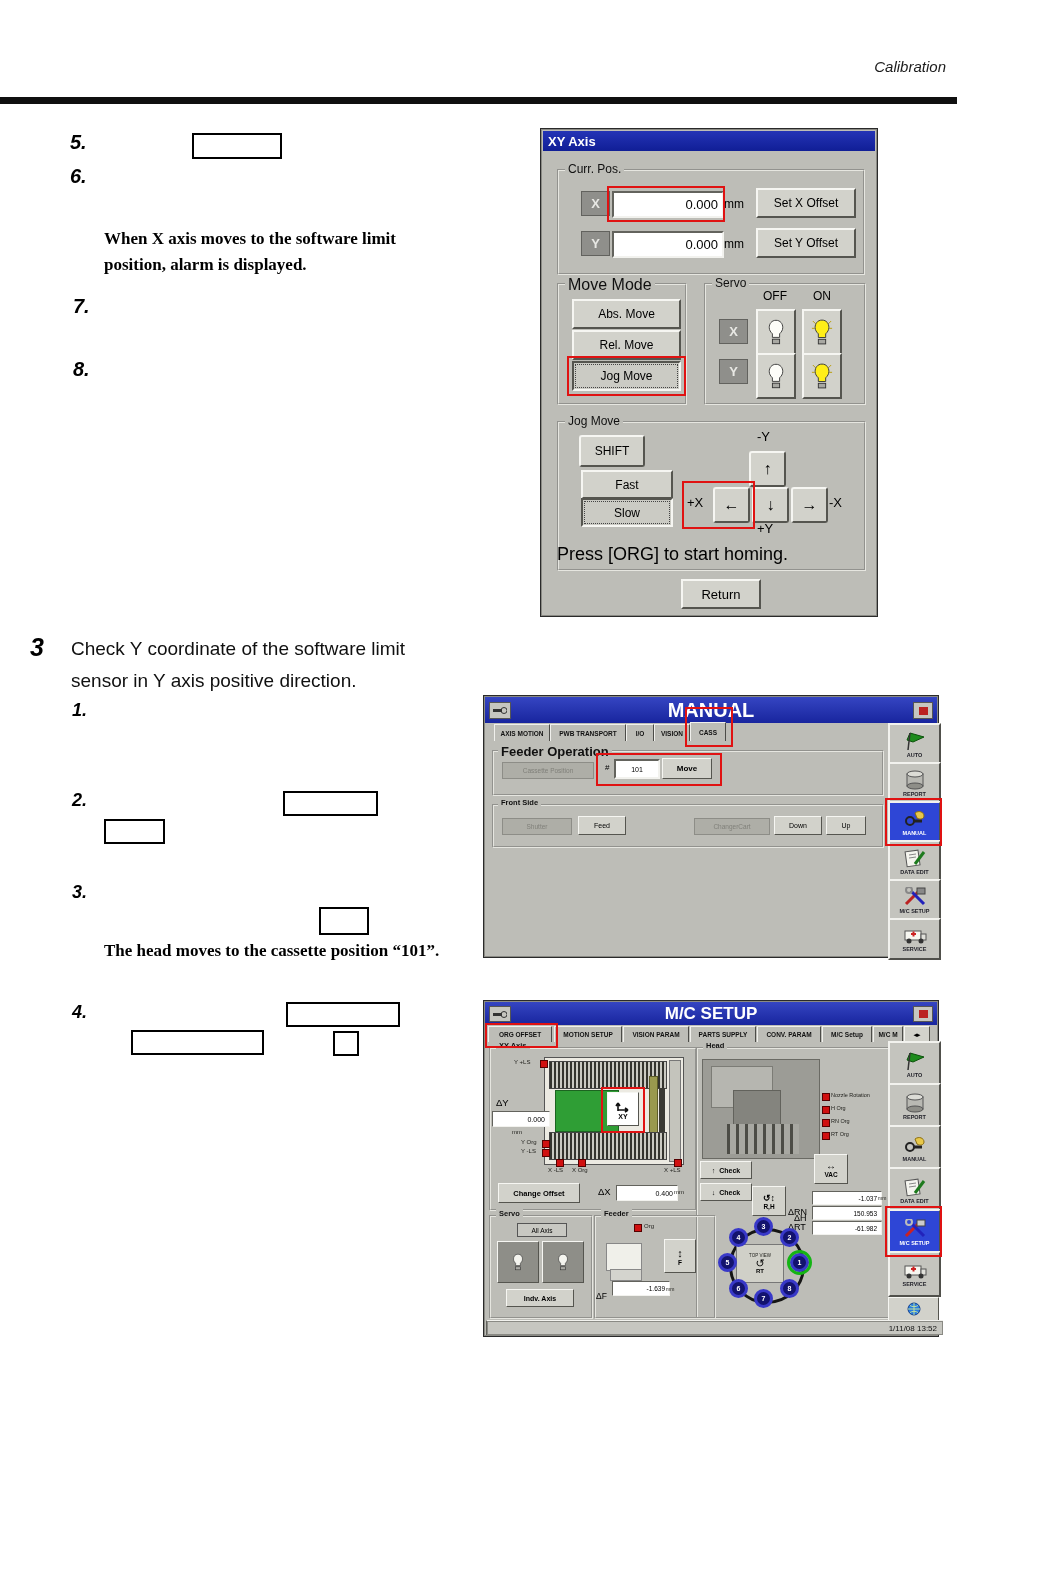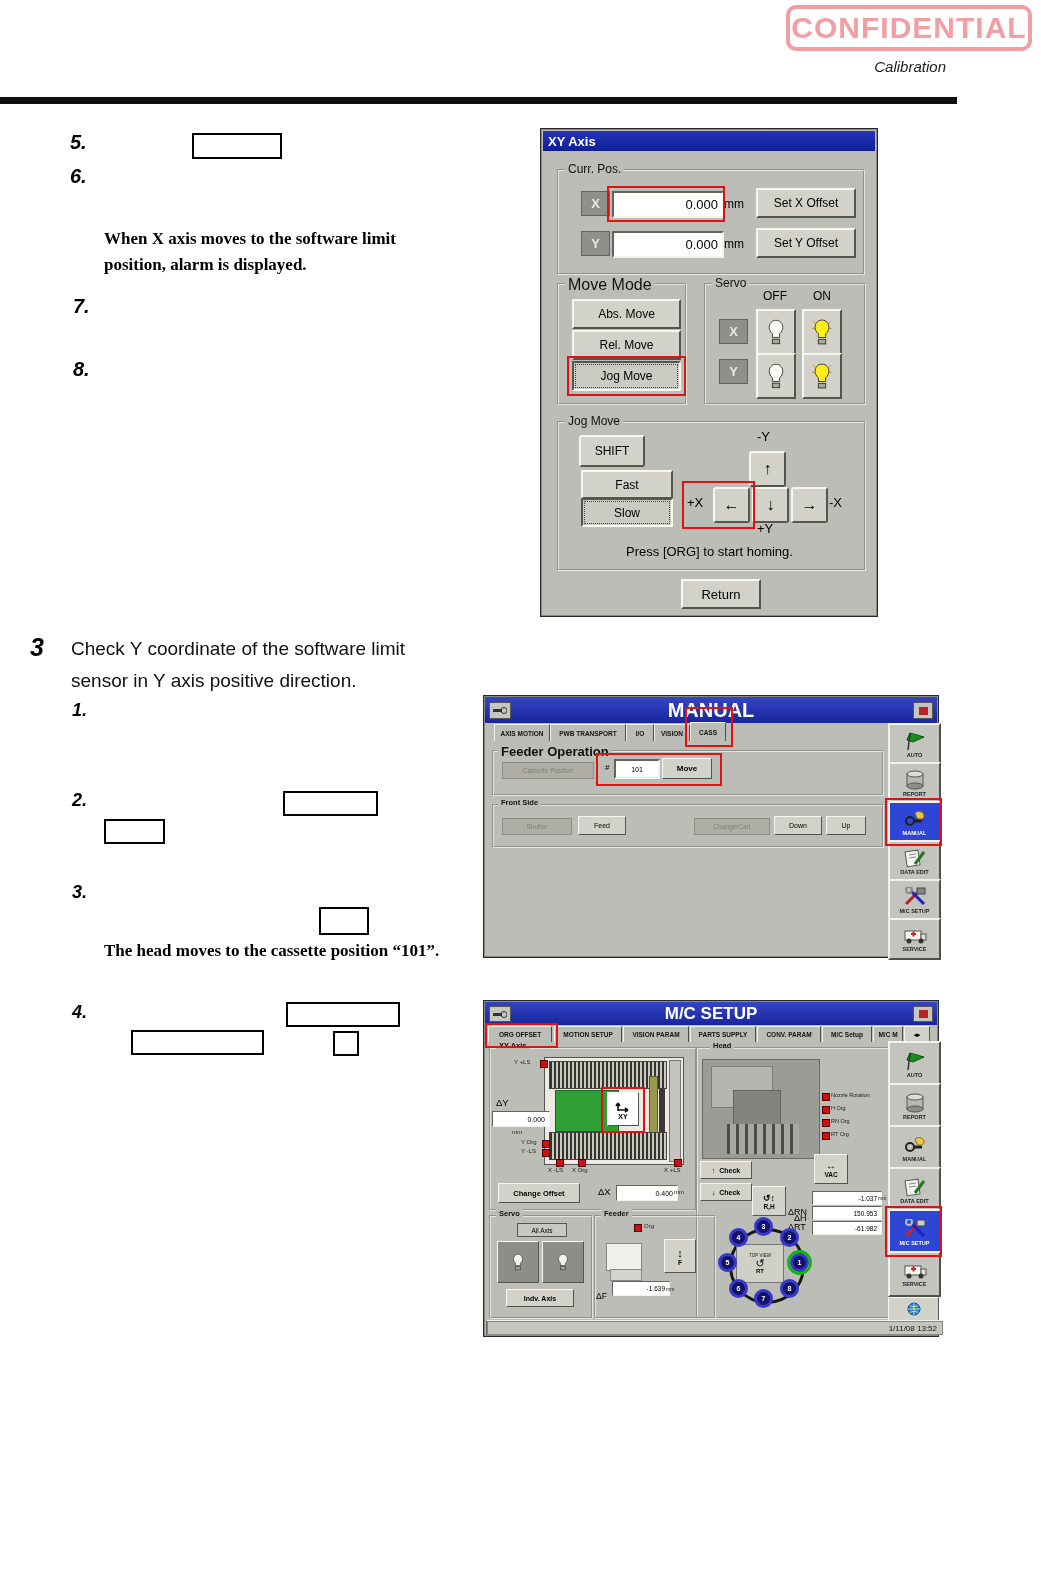--- a/index.html
+++ b/index.html
@@ -46,23 +46,20 @@
   .statusbar{background:#c6c6c0;border-top:1px solid #f2f2ee;border-left:1px solid #63635d;box-shadow:0 0 0 1px #8a8a84 inset;display:flex;align-items:center;justify-content:flex-end;padding-right:6px;font-size:8px;color:#111;}
   .ftable{border:2px solid #000;background:#fff;}
   .sheettext{font-size:17px;color:#1a1a1a;text-align:center;}
   svg{display:block;}
 </style>
 </head>
 <body>
 
 <div class="page">
 
-  <div class="abs stamp" style="left:786px;top:5px;width:238px;height:38px;">
-    <span>CONFIDENTIAL</span>
-  </div>
   <div class="abs caltext" style="left:760px;top:58px;width:186px;">Calibration</div>
   <div class="abs rule" style="left:0;top:97px;width:957px;height:7px;"></div>
 
   <div class="abs stepnum" style="left:70px;top:131px;">5.</div>
   <div class="abs blankbox" style="left:192px;top:133px;width:86px;height:22px;"></div>
   <div class="abs stepnum" style="left:70px;top:165px;">6.</div>
   <div class="abs serifnote" style="left:104px;top:229px;">When X axis moves to the software limit</div>
   <div class="abs serifnote" style="left:104px;top:255px;">position, alarm is displayed.</div>
   <div class="abs stepnum" style="left:73px;top:295px;">7.</div>
   <div class="abs stepnum" style="left:73px;top:358px;">8.</div>
@@ -185,21 +182,21 @@
     </div>
     <div class="abs red-frame" style="left:141px;top:352px;width:69px;height:44px;"></div>
     <div class="abs btn" style="left:211px;top:358px;width:33px;height:32px;font-size:16px;border-radius:3px;">
       <span>↓</span>
     </div>
     <div class="abs btn" style="left:250px;top:358px;width:33px;height:32px;font-size:16px;border-radius:3px;">
       <span>→</span>
     </div>
     <div class="abs" style="left:288px;top:366px;font-size:13px;">-X</div>
     <div class="abs" style="left:216px;top:392px;font-size:13px;">+Y</div>
-    <div class="abs" style="left:16px;top:415px;width:305px;text-align:center;font-size:13px;">Press [ORG] to start homing.</div>
+    <div class="abs" style="left:16px;top:415px;width:305px;text-align:left;font-size:18px;">Press [ORG] to start homing.</div>
 
     <div class="abs btn" style="left:140px;top:450px;width:76px;height:26px;font-size:13px;">
       <span>Return</span>
     </div>
   </div>
 
   <div class="abs bignum" style="left:30px;top:633px;">3</div>
   <div class="abs heading" style="left:71px;top:638px;">Check Y coordinate of the software limit</div>
   <div class="abs heading" style="left:71px;top:670px;">sensor in Y axis positive direction.</div>
   <div class="abs stepnum" style="left:72px;top:700px;font-size:18px;">1.</div>
@@ -425,21 +422,21 @@
     <div class="abs btn sm" style="left:14px;top:182px;width:80px;height:18px;font-size:7.5px;font-weight:bold;">
         <span>Change Offset</span>
       </div>
     <div class="abs" style="left:114px;top:185px;font-size:9.5px;">ΔX</div>
     <div class="abs field right" style="left:132px;top:184px;width:56px;height:14px;font-size:7px;border-width:1px;">
         <span>0.400</span>
       </div>
     <div class="abs tinylabel" style="left:190px;top:188px;">mm</div>
 
     <div class="abs grp" style="left:212px;top:46px;width:192px;height:268px;"></div>
-    <div class="abs grp-label" style="left:226px;top:40px;font-size:7.5px;font-weight:bold;">Head</div>
+    <div class="abs grp-label" style="left:219px;top:40px;font-size:7.5px;font-weight:bold;">Head</div>
     <div class="abs" style="left:218px;top:58px;width:116px;height:98px;background:#9c9c96;border:1px solid #6a6a64;">
       <div class="abs" style="left:8px;top:6px;width:60px;height:40px;background:#b6b6b0;border:1px solid #7c7c76;"></div>
       <div class="abs" style="left:30px;top:30px;width:46px;height:34px;background:#84847e;border:1px solid #62625c;"></div>
       <div class="abs" style="left:24px;top:64px;width:72px;height:30px;background:repeating-linear-gradient(90deg,#4c4c46 0 3px,#a8a8a2 3px 9px);"></div>
     </div>
     <div class="abs reddot" style="left:338px;top:92px;"></div>
     <div class="abs tinylabel" style="left:347px;top:91px;font-size:5.5px;">Nozzle Rotation</div>
     <div class="abs reddot" style="left:338px;top:105px;"></div>
     <div class="abs tinylabel" style="left:347px;top:104px;font-size:5.5px;">H Org</div>
     <div class="abs reddot" style="left:338px;top:118px;"></div>

